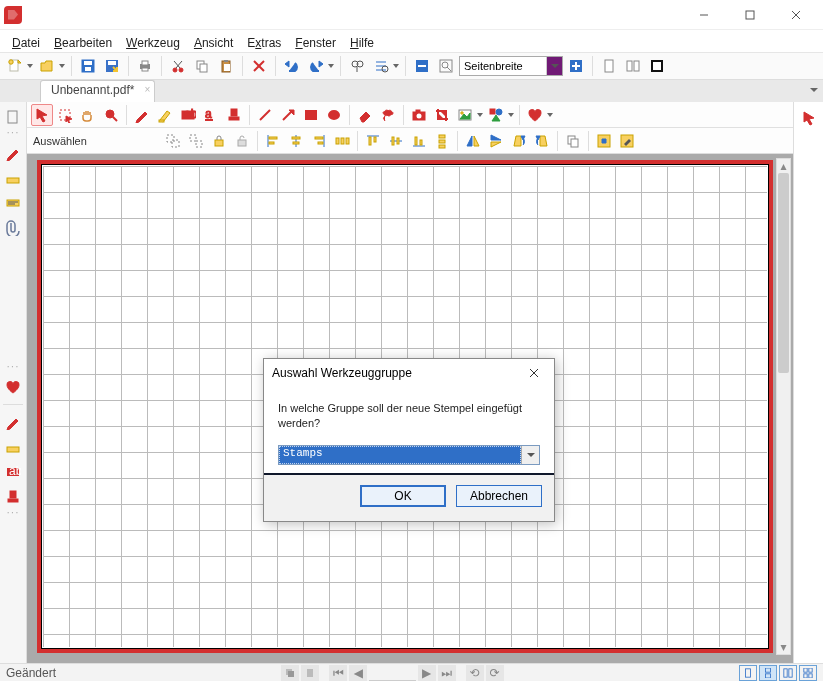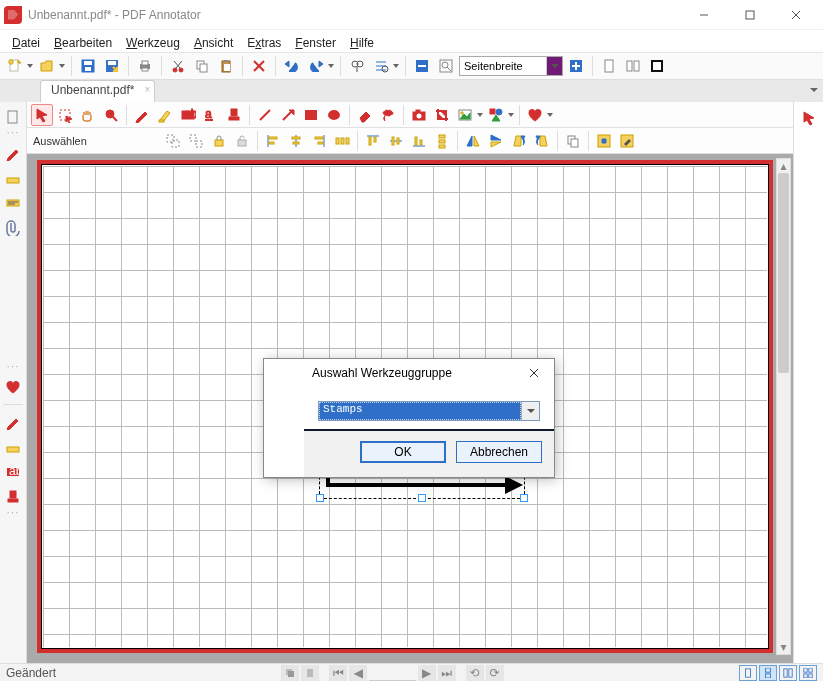--- a/index.html
+++ b/index.html
@@ -77,21 +77,21 @@
 .statusbar { height: 18px; background: #f3f3f3; border-top: 1px solid #ddd; display: flex; align-items: center; font-size: 11px; color: #555; padding: 0 6px; }
 .statusbar .spacer { flex: 1; }
 .pagenav { display: flex; align-items: center; gap: 2px; }
 .pagenav .pbtn { width: 18px; height: 16px; display: flex; align-items: center; justify-content: center; background: #e6e6e6; color: #888; }
 .pagenav .pfield { border: 1px solid #ccc; background: #fff; padding: 0 4px; height: 16px; font-size: 11px; display: flex; align-items: center; margin-top: 31px; }
 .viewbtns { display: flex; gap: 2px; margin-left: 10px; }
 .viewbtns .vbtn { width: 18px; height: 16px; border: 1px solid #6aa2d8; display: flex; align-items: center; justify-content: center; }
 .viewbtns .vbtn.active { background: #cfe4f7; }
 
 
-.modal { position: absolute; left: 263px; top: 256px; width: 292px; background: #fff; border: 1px solid #888; box-shadow: 2px 2px 12px rgba(0,0,0,0.25); z-index: 50; padding-left: 40px; }
+.modal { position: absolute; left: 263px; top: 256px; width: 292px; background: #fff; border: 1px solid #888; box-shadow: 2px 2px 12px rgba(0,0,0,0.25); z-index: 50; }
 .modal .mtitle { height: 28px; display: flex; align-items: center; padding: 0 8px; font-size: 12px; background: #fff; }
 .modal .mtitle .spacer { flex: 1; }
 .modal .mclose { width: 24px; height: 22px; display: flex; align-items: center; justify-content: center; }
 .modal .mbody { padding: 14px 14px 8px; }
 .modal .mtext { font-size: 11px; color: #222; margin-bottom: 14px; line-height: 1.35; }
 .modal .mselect { width: 100%; display: flex; border: 1px solid #7a9ac0; height: 20px; }
 .modal .mselect .sval { flex: 1; background: #2f6fc7; color: #fff; padding: 1px 4px; font-size: 11px; outline: 1px dotted rgba(255,255,255,0.7); outline-offset: -1px; font-family: Liberation Mono, monospace; }
 .modal .mselect .sdrop { width: 18px; background: #efefef; border-left: 1px solid #aaa; display: flex; align-items: center; justify-content: center; }
 .modal .mbuttons { display: flex; justify-content: flex-end; gap: 10px; padding: 10px 12px 14px; background: #f1f1f1; border-top: 2px solid #0f172a; }
 .modal .mbtn { min-width: 86px; height: 22px; border: 1px solid #2f6fc7; background: #eaf2fb; display: flex; align-items: center; justify-content: center; font-size: 11px; }
@@ -101,21 +101,20 @@
 .ic-red { stroke: #d32f2f; fill: #d32f2f; }
 .ic-blue { stroke: #2f6fc7; fill: #2f6fc7; }
 .ic-ylw { stroke: #c9a200; fill: #f8d060; }
 .ic-grn { stroke: #2e9e3f; fill: #2e9e3f; }
 </style>
 </head>
 <body>
 
 <div class="titlebar">
   <div class="logo"></div>
-  <div class="title">Unbenannt.pdf* - PDF Annotator</div>
   <div class="spacer"></div>
   <div class="winbtn">
       <svg viewBox="0 0 10 10">
         <line x1="1" y1="5" x2="9" y2="5" stroke="#555"></line>
       </svg>
     </div>
   <div class="winbtn">
       <svg viewBox="0 0 10 10">
         <rect x="1" y="1" width="8" height="8" fill="none" stroke="#555"></rect>
       </svg>
@@ -703,20 +702,21 @@
       <span>Auswahl Werkzeuggruppe</span>
       <div class="spacer"></div>
       <div class="mclose">
           <svg viewBox="0 0 10 10" width="10" height="10">
             <line x1="1" y1="1" x2="9" y2="9" stroke="#333"></line>
             <line x1="9" y1="1" x2="1" y2="9" stroke="#333"></line>
           </svg>
         </div>
     </div>
     <div class="mbody">
+      <div class="mtext">In welche Gruppe soll der neue Stempel eingefügt werden?</div>
       <div class="mselect">
         <div class="sval">Stamps</div>
         <div class="sdrop">
             <svg viewBox="0 0 8 8" width="8" height="8">
               <polygon points="0,2 8,2 4,6" fill="#555"></polygon>
             </svg>
           </div>
       </div>
     </div>
     <div class="mbuttons">

